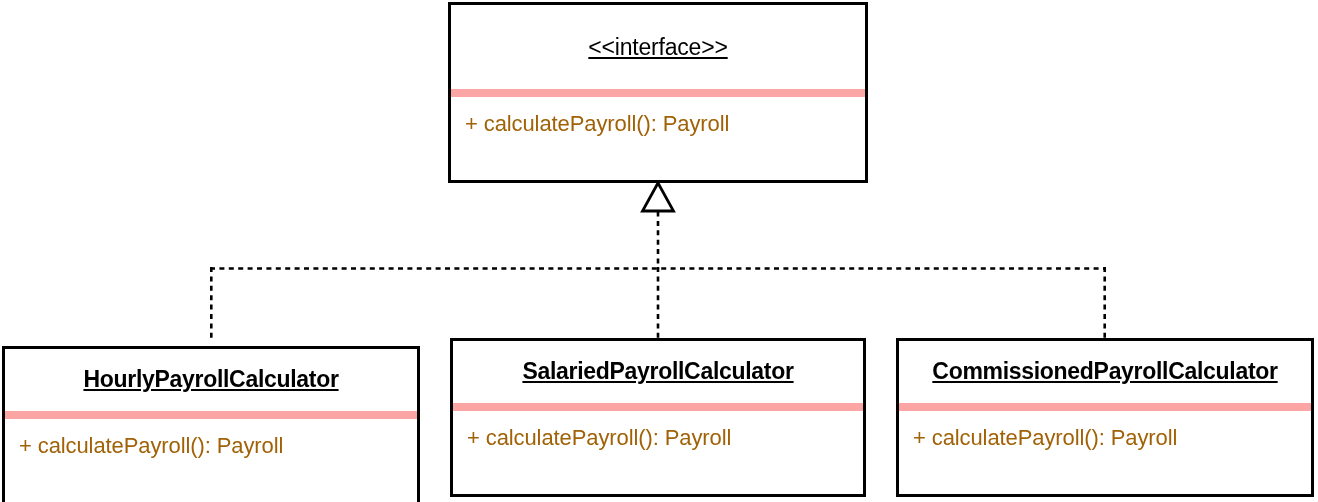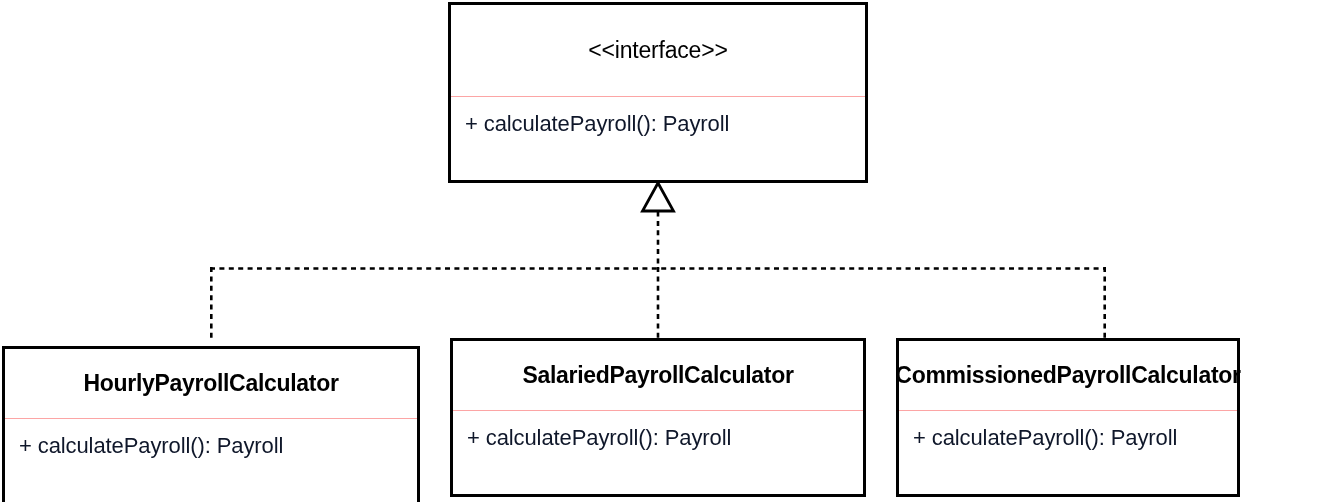--- a/index.html
+++ b/index.html
@@ -27,27 +27,28 @@
     flex-direction: column;
   }
   .box-header {
     box-sizing: border-box;
     display: flex;
     flex-direction: column;
     align-items: center;
     justify-content: center;
     text-align: center;
     color: #000000;
-    border-bottom: 1px solid #fca5a5;
+    border-bottom: 8px solid #fca5a5;
+    text-decoration: underline;
   }
   .box-body {
     box-sizing: border-box;
     flex: 1 1 auto;
     padding: 14px 14px 12px 14px;
-    color: #0f172a;
+    color: #a16207;
   }
   .stereotype {
     font-size: 23px;
     font-weight: 400;
     line-height: 1.22;
     letter-spacing: -0.2px;
   }
   .iface-name {
     font-size: 24px;
     font-weight: bold;
@@ -76,21 +77,21 @@
     width: 420px;
     height: 181px;
   }
   #iface-box .box-header { height: 92px; }
 
   
   .sub-box { top: 338px; height: 159px; }
   .sub-box .box-header { height: 70px; }
   #box-hourly      { left: 2px;   width: 418px; margin-top: 8px; }
   #box-salaried    { left: 450px; width: 416px; }
-  #box-commissioned{ left: 896px; width: 344px; }
+  #box-commissioned{ left: 896px; width: 418px; }
 
   
   #connectors {
     position: absolute;
     left: 0;
     top: 0;
     width: 1318px;
     height: 502px;
     pointer-events: none;
   }

